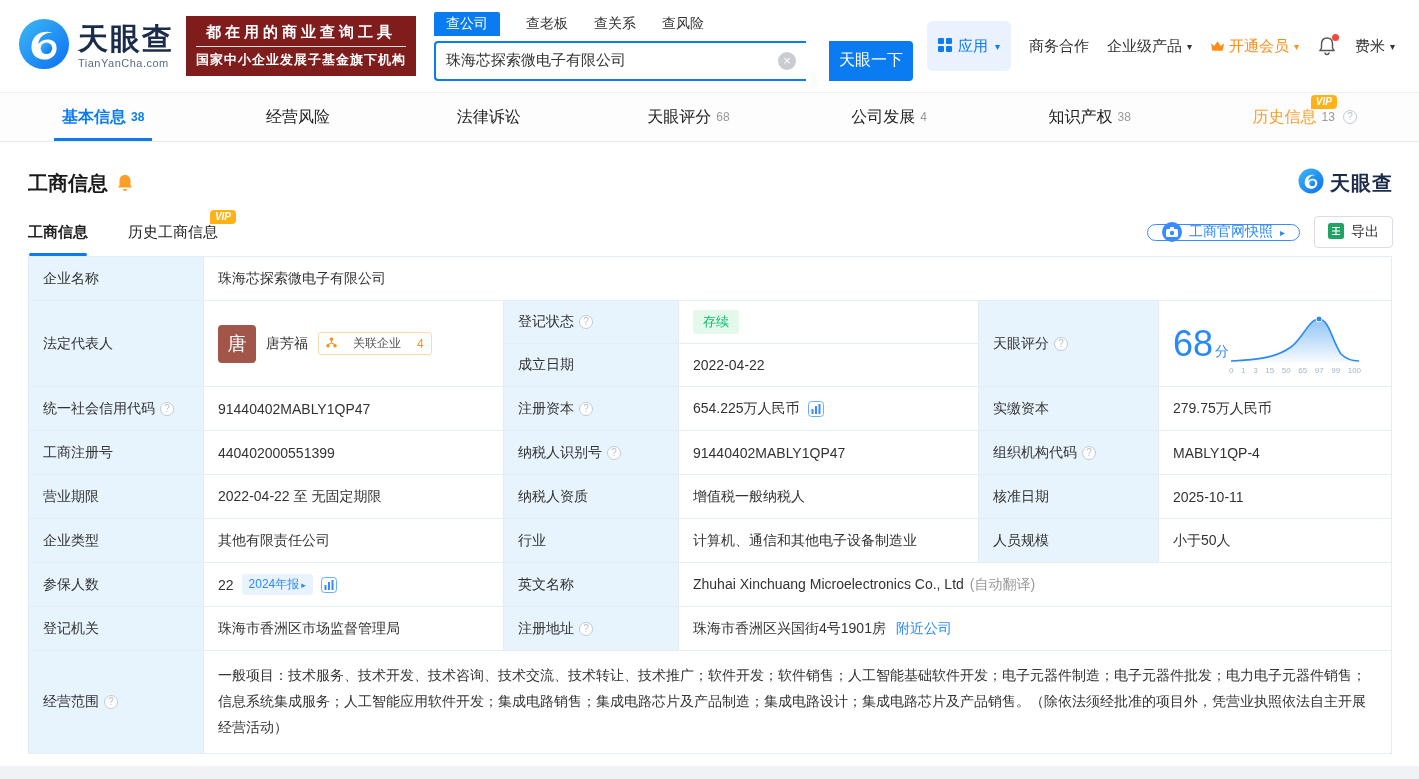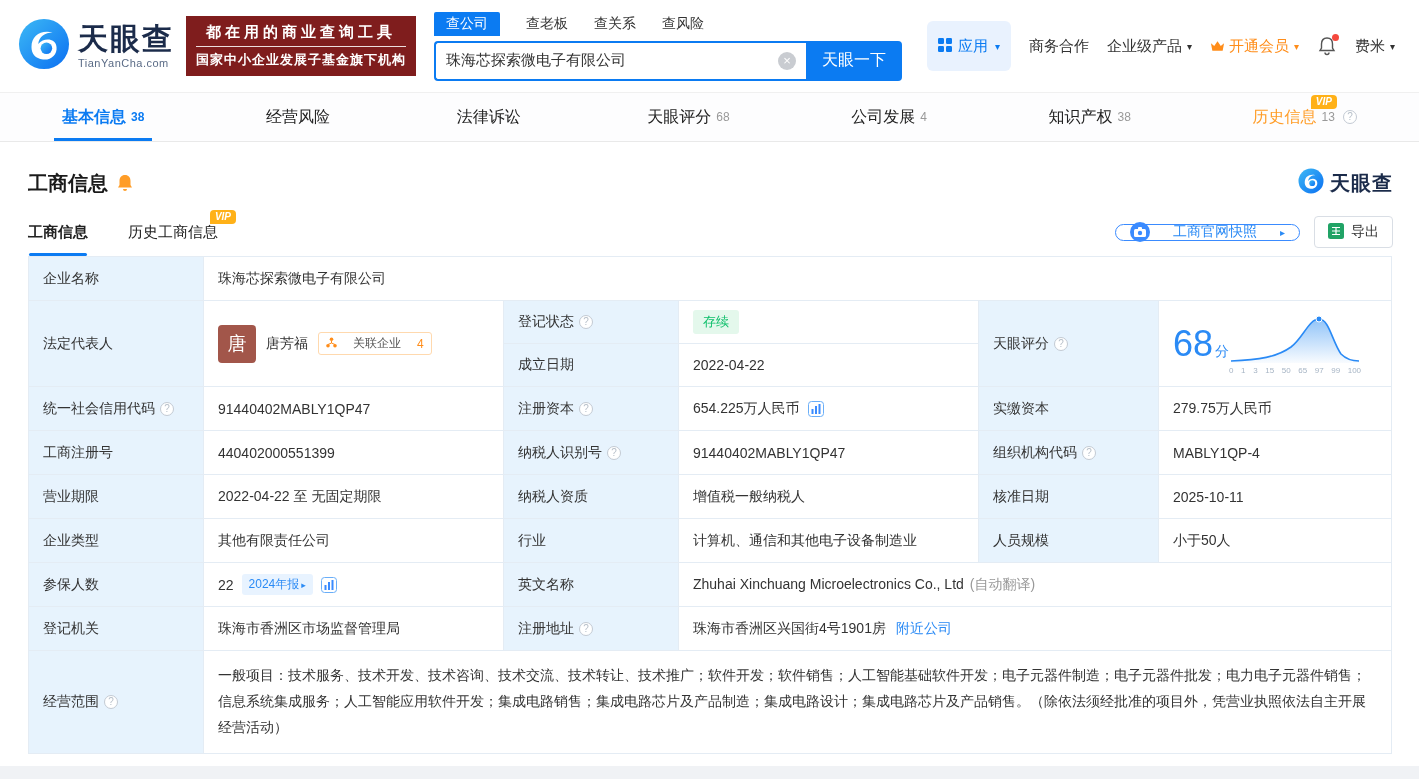--- a/index.html
+++ b/index.html
@@ -17,22 +17,22 @@
   .search-wrap { margin-left:18px; }
   .search-tabs { display:flex; align-items:center; gap:26px; font-size:14px; margin-bottom:5px; }
   .stab { color:#333; cursor:pointer; padding:3px 0; }
   .stab.active { background:#0b7bf2; color:#fff; padding:3px 12px; border-radius:2px 2px 0 0; }
   .search-row { display:flex; }
   .search-input-box { width:372px; height:40px; border:2px solid #0b7bf2; border-right:none;
     border-radius:4px 0 0 4px; display:flex; align-items:center; background:#fff; padding:0 10px; }
   .search-input-box input { border:none; outline:none; flex:1; font-size:15px; color:#333; background:transparent; }
   .clear-btn { width:18px; height:18px; border-radius:50%; background:#c9ccd1; color:#fff; font-size:13px;
     line-height:17px; text-align:center; cursor:pointer; flex:0 0 auto; }
-  .search-btn { width:96px; height:40px; background:#0b7bf2; color:#fff; border:none; font-size:16px;
-    cursor:pointer; border-radius:0 4px 4px 0; }
+  .search-btn { width:84px; height:40px; background:#0b7bf2; color:#fff; border:none; font-size:16px;
+    cursor:pointer; border-radius:0 4px 4px 0;margin-left:23px; }
   .topnav { margin-left:auto; display:flex; align-items:center; gap:18px; font-size:15px; white-space:nowrap; }
   .app-chip { background:#e9f2fe; color:#0b7bf2; border-radius:6px; height:50px; padding:4px 11px;
     display:flex; align-items:center; gap:6px; cursor:pointer; }
   .caret { font-size:10px; margin-left:1px; }
   .nav-item { display:flex; align-items:center; gap:4px; cursor:pointer; color:#333; }
   .nav-item.vipc { color:#ff8d1a; }
   .bell-wrap { position:relative; cursor:pointer; display:flex; align-items:center; }
   .bell-dot { position:absolute; top:-2px; right:-2px; width:7px; height:7px; border-radius:50%; background:#f5483d; }
 
   
@@ -59,21 +59,21 @@
   .right-logo-text { font-size:20px; font-weight:bold; color:#1b2b4a; letter-spacing:1px; }
 
   .subtab-row { display:flex; align-items:flex-end; padding:18px 26px 0 28px; }
   .subtab { position:relative; font-size:15px; color:#222; margin-right:40px; padding-bottom:14px; cursor:pointer; }
   .subtab.active { font-weight:bold; }
   .subtab.active::after { content:""; position:absolute; bottom:0; left:50%; transform:translateX(-50%);
     width:58px; height:3px; background:#0b7bf2; border-radius:2px; }
   .vip-flag2 { position:absolute; top:-13px; right:-18px; background:#ffb118; color:#fff; font-size:10px;
     font-weight:bold; font-style:italic; padding:1px 5px; border-radius:4px 4px 4px 0; line-height:1.2; }
   .actions { margin-left:auto; display:flex; align-items:center; gap:14px; padding-bottom:8px; }
-  .snapshot-btn { display:inline-flex; align-items:center; gap:23px; height:17px; padding:0 14px;
+  .snapshot-btn { display:inline-flex; align-items:center; gap:7px; height:17px; padding:0 14px;
     border:1px solid #3a8bff; border-radius:16px; background:#fff; color:#2a8af5; font-size:14px; cursor:pointer; }
   .snapshot-btn .arr { font-size:10px; }
   .cam-circle { width:20px; height:20px; border-radius:50%; background:#3a8bff; display:flex;
     align-items:center; justify-content:center; }
   .export-btn { display:inline-flex; align-items:center; gap:7px; height:32px; padding:0 13px;
     border:1px solid #d9dee5; border-radius:4px; background:#fff; color:#333; font-size:14px; cursor:pointer; }
 
   
   .info-table { border-collapse:collapse; margin:0 28px; width:1363px; table-layout:fixed; font-size:14px; }
   .info-table td { border:1px solid #e4ecf4; height:44px; padding:6px 14px; vertical-align:middle; color:#333; }

